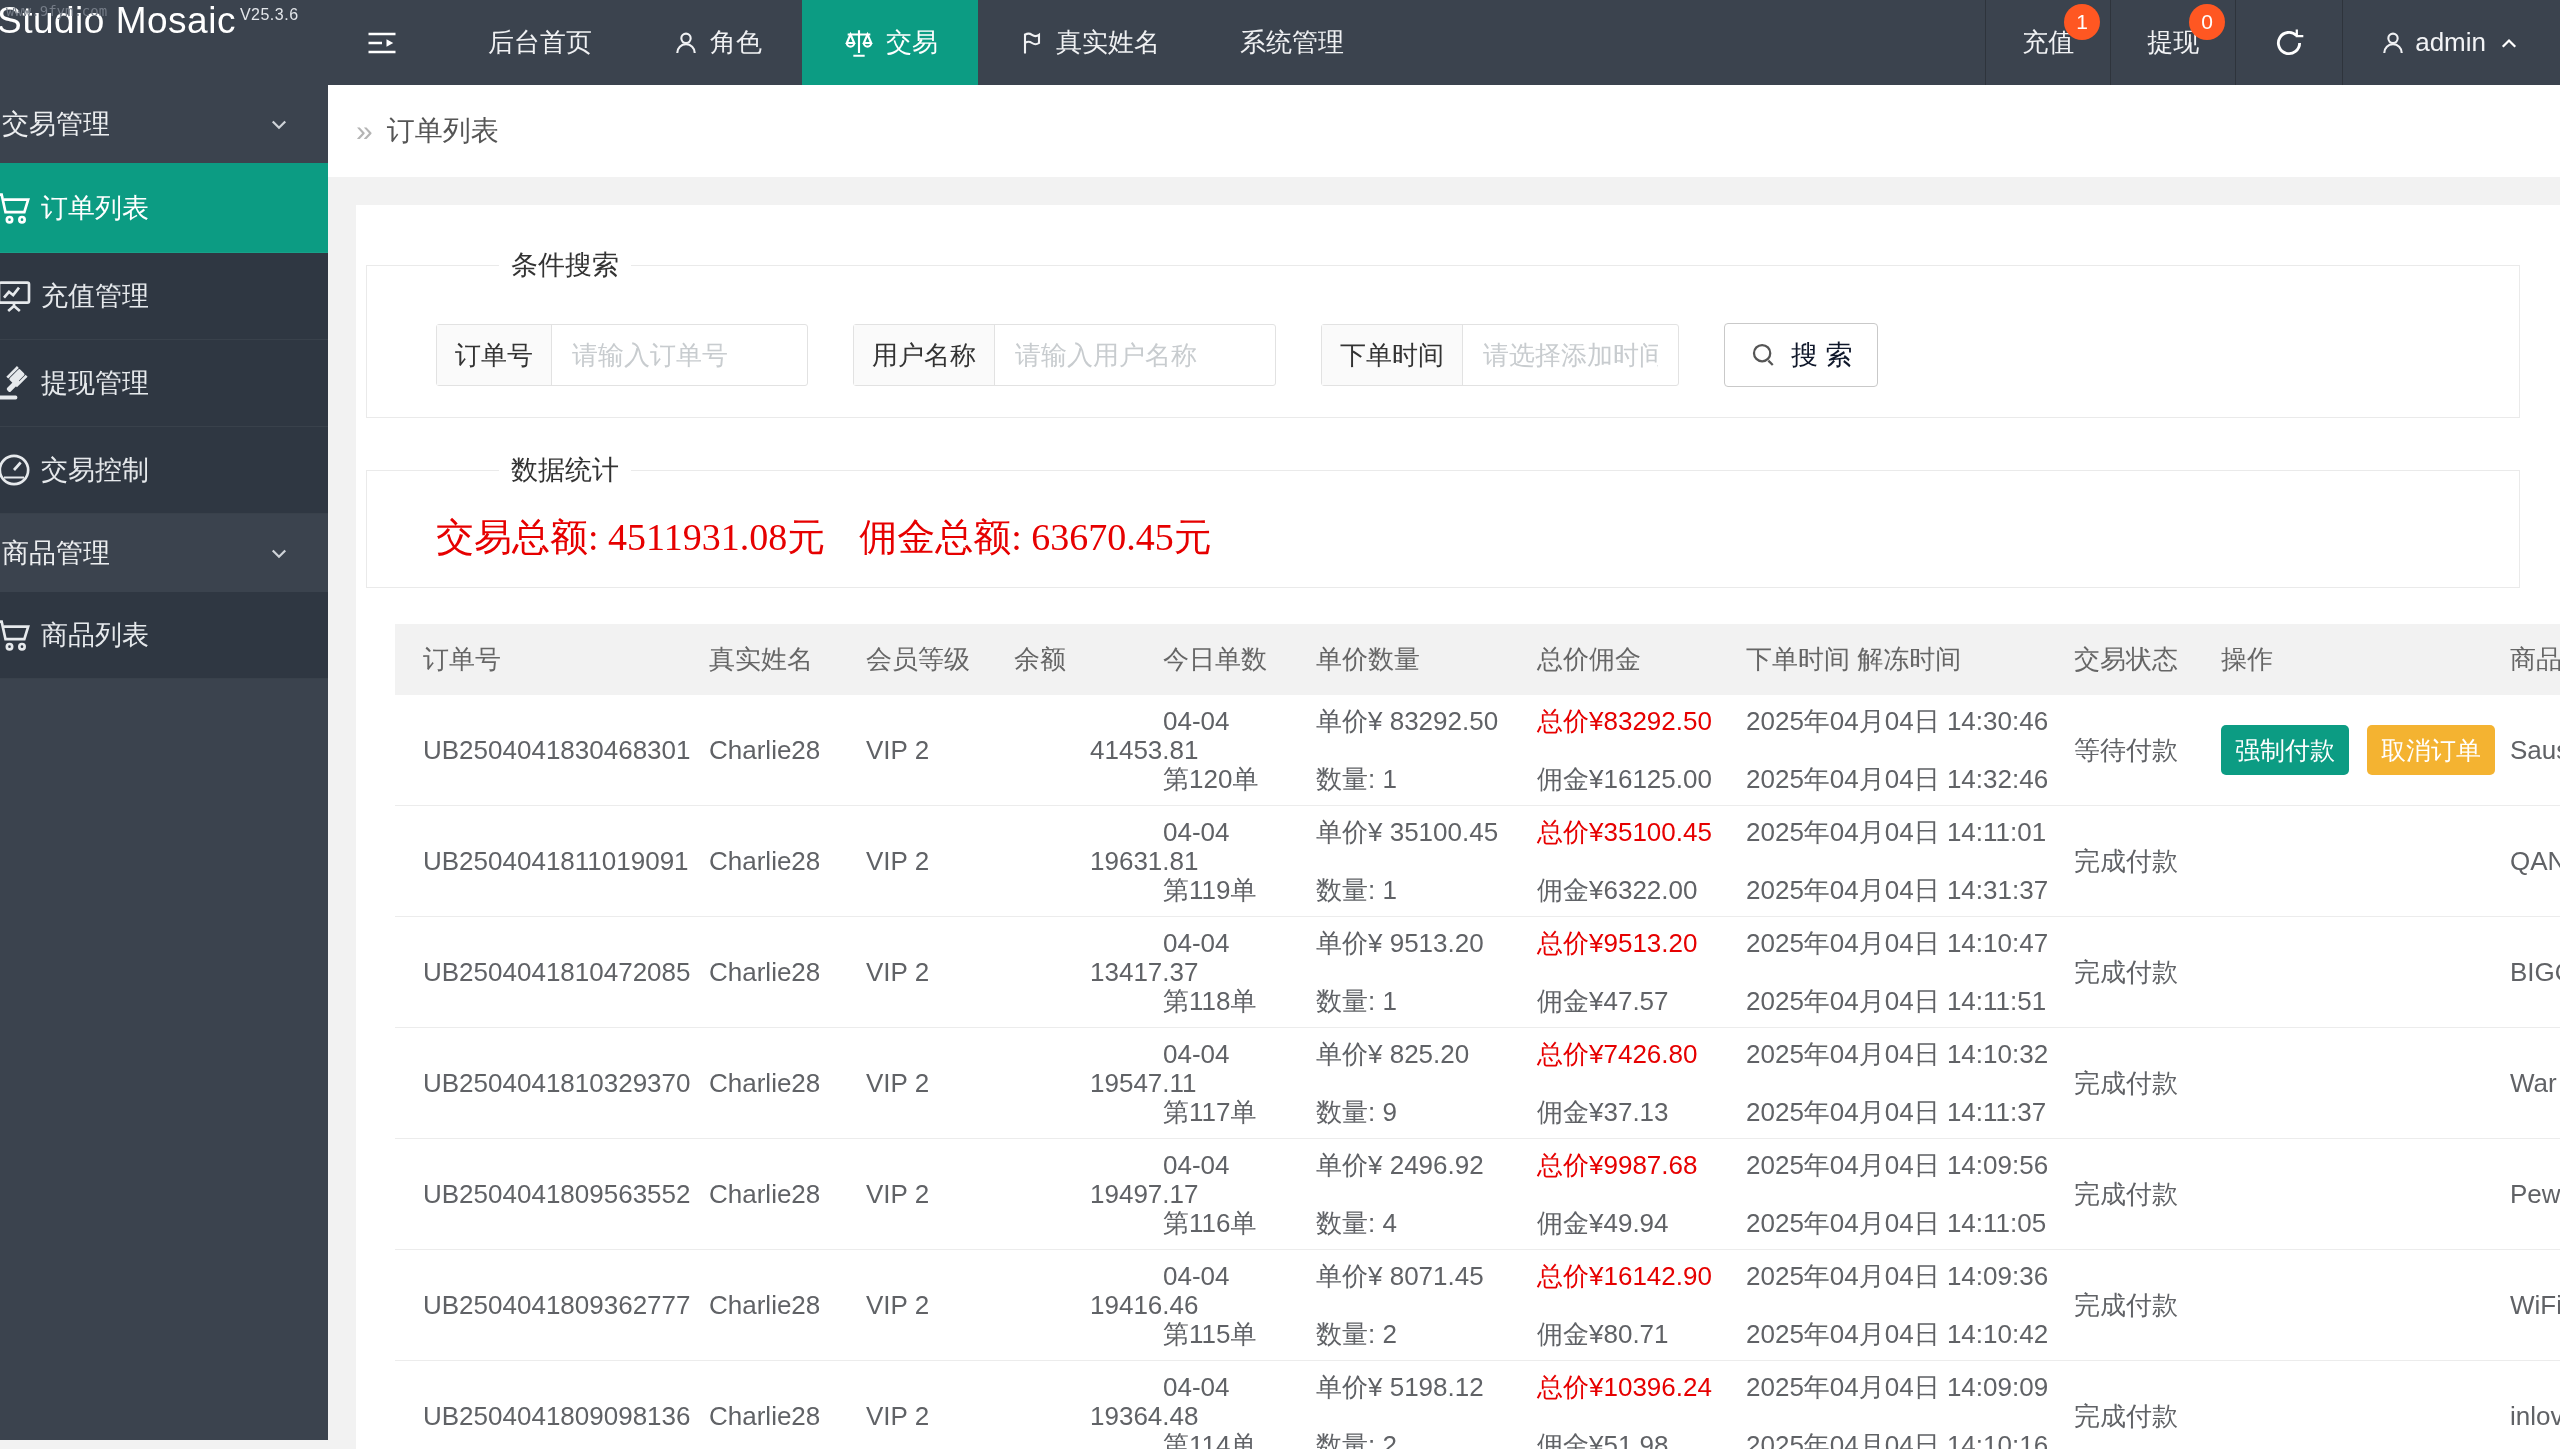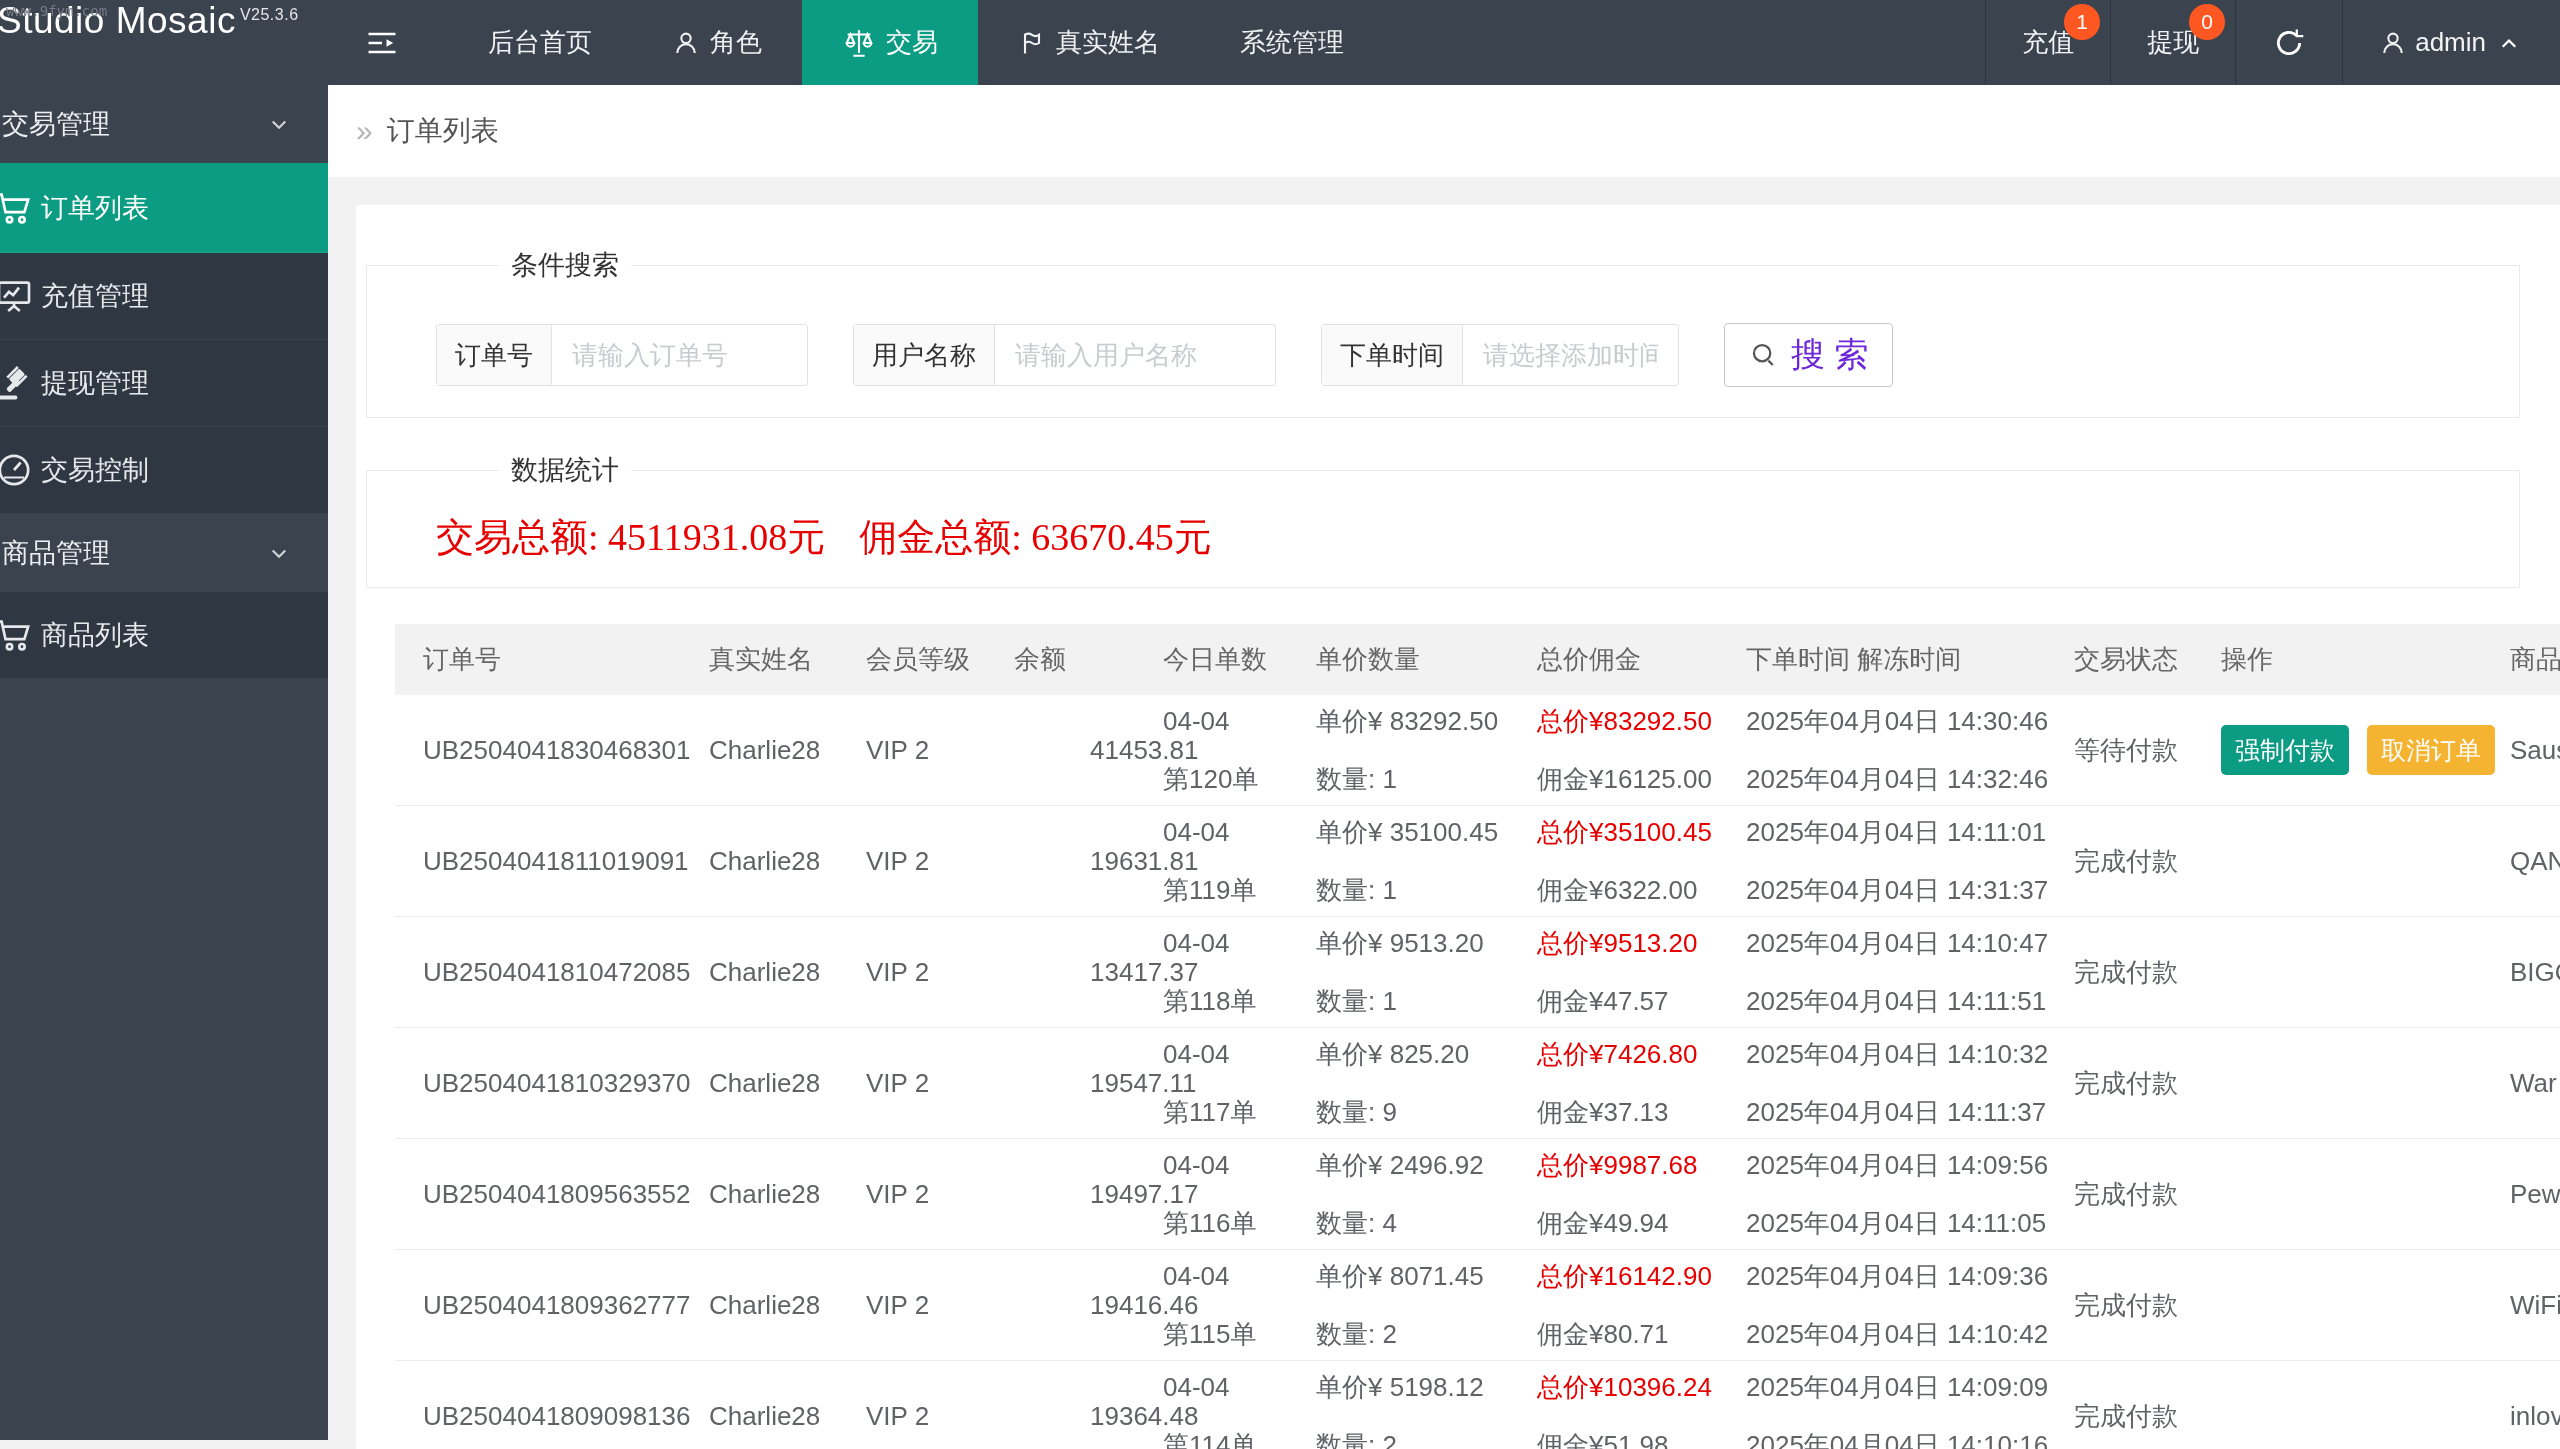--- a/index.html
+++ b/index.html
@@ -43,21 +43,21 @@
   fieldset.stats { margin-top:34px; padding:24px 0 24px 69px; }
 
   .search-row { display:flex; align-items:center; }
   .inp-group { display:flex; align-items:stretch; height:62px; border:1px solid #e2e2e2; border-radius:3px; background:#fff; margin-right:45px; }
   .inp-group .inp-label { display:flex; align-items:center; padding:0 18px; background:#fafafa; border-right:1px solid #e2e2e2; font-size:26px; color:#333; white-space:nowrap; }
   .inp-group input { border:none; outline:none; font-size:26px; color:#333; padding:0 20px; font-family:inherit; background:transparent; }
   .inp-group input::placeholder { color:#c8cccf; }
   .inp-order input { width:255px; }
   .inp-user input { width:280px; }
   .inp-time input { width:215px; }
-  .search-btn { display:inline-flex; align-items:center; gap:12px; height:64px; padding:0 24px; background:#fff; border:1px solid #c9c9c9; border-radius:4px; font-size:34px; color:#6d28d9; cursor:pointer; }
+  .search-btn { display:inline-flex; align-items:center; gap:12px; height:64px; padding:0 24px; background:#fff; border:1px solid #c9c9c9; border-radius:4px; font-size:27px; color:#0f172a; cursor:pointer; }
 
   .stats-line { display:flex; gap:34px; font-size:38px; color:var(--red,#e60000); align-items:center;font-family:Liberation Serif, serif; }
   .stats-line b { font-weight:normal; }
 
   
   .table { margin-top:36px; margin-left:39px; width:2335px; font-size:26px; color:#606266; }
   .trow { display:grid; grid-template-columns:286px 157px 148px 149px 153px 221px 209px 328px 147px 289px 220px; padding-left:28px; align-items:center; }
   .trow.thead { height:71px; background:#f2f2f2; color:#666; }
   .trow.tbody { height:111px; border-bottom:1px solid #ececec; background:#fff; }
   .cell { white-space:nowrap; overflow:visible; }

